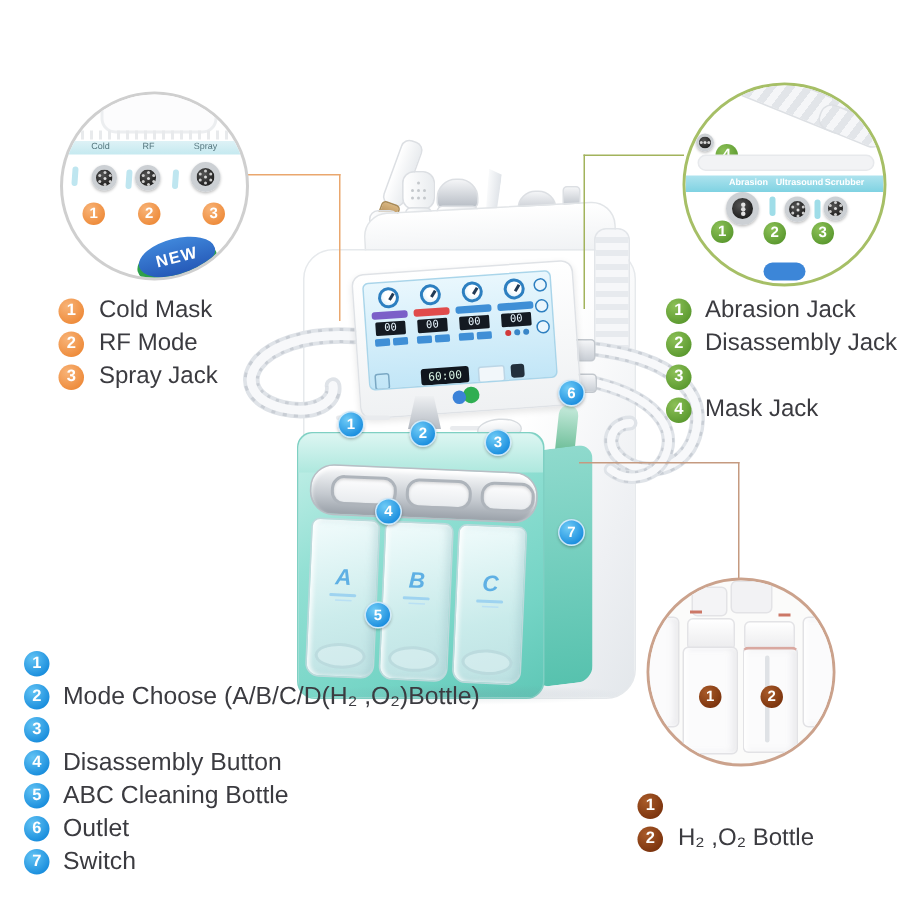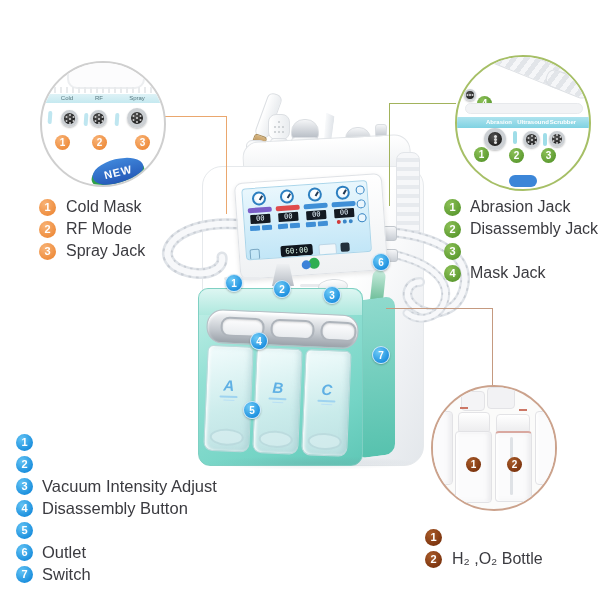--- a/index.html
+++ b/index.html
@@ -393,31 +393,32 @@
       <span class="lbl">Mask Jack</span>
     </div>
   </div>
 
   <div class="legend bl">
     <div class="row">
       <span class="badge blue">1</span>
     </div>
     <div class="row">
       <span class="badge blue">2</span>
+      <span class="lbl">Mode Choose (A/B/C/D(H₂ ,O₂)Bottle)</span>
     </div>
     <div class="row">
       <span class="badge blue">3</span>
-      <span class="lbl">Vacuum Intensity Adjust</span>
     </div>
     <div class="row">
       <span class="badge blue">4</span>
       <span class="lbl">Disassembly Button</span>
     </div>
     <div class="row">
       <span class="badge blue">5</span>
+      <span class="lbl">ABC Cleaning Bottle</span>
     </div>
     <div class="row">
       <span class="badge blue">6</span>
       <span class="lbl">Outlet</span>
     </div>
     <div class="row">
       <span class="badge blue">7</span>
       <span class="lbl">Switch</span>
     </div>
   </div>

